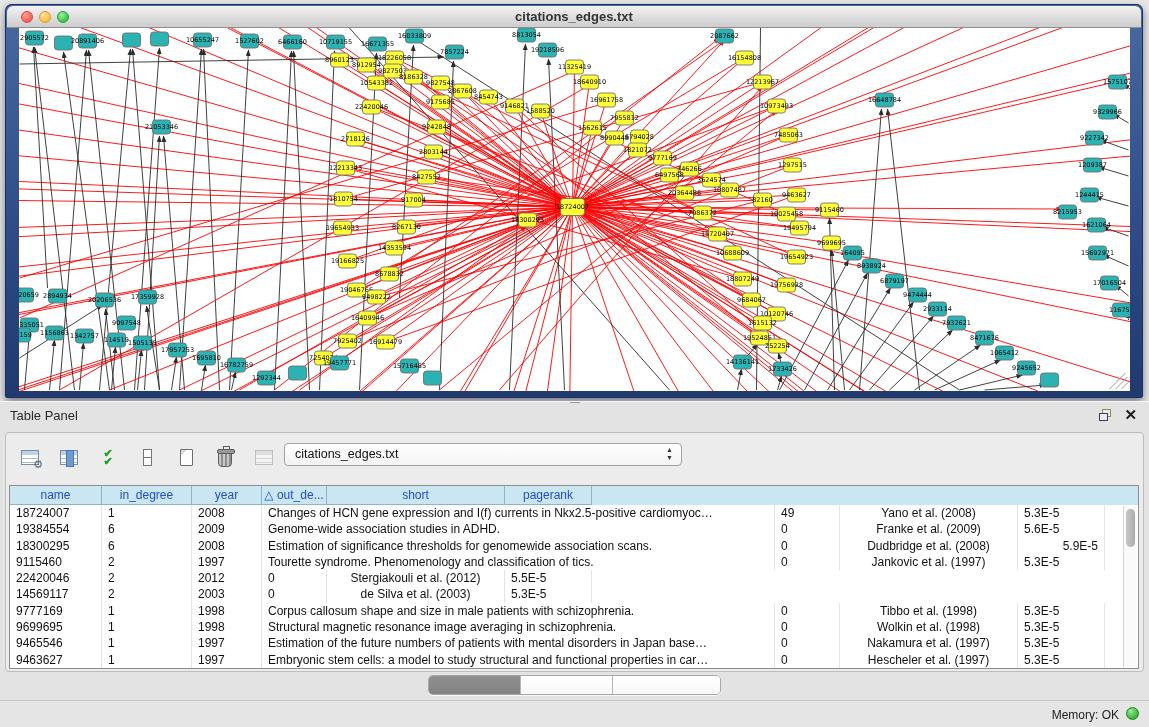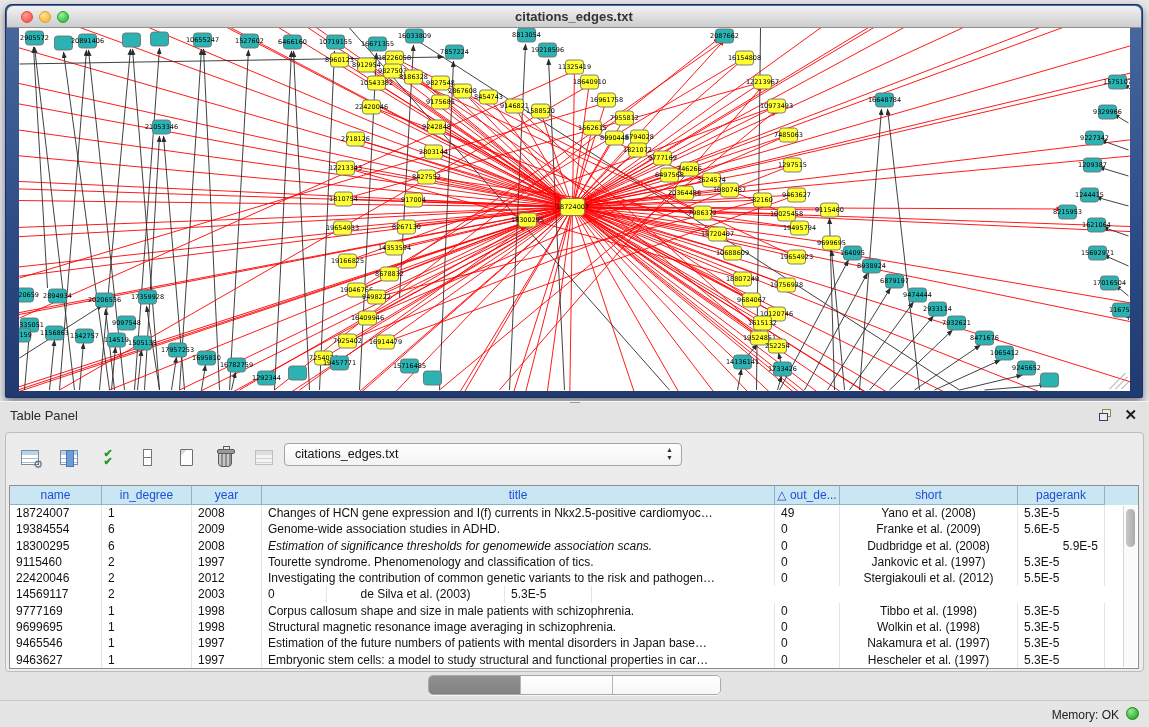--- a/index.html
+++ b/index.html
@@ -910,21 +910,20 @@
     <div id="net-combo">
       <span>citations_edges.txt</span>
       <span id="combo-arrows">▲<br>▼</span>
     </div>
 
     <div id="tbl-wrap">
       <div id="tbl-header">
           <div class="hcell" style="width: 92px;">name</div>
           <div class="hcell" style="width: 90px;">in_degree</div>
           <div class="hcell" style="width: 70px;">year</div>
-          <div class="hcell" style="width: 513px;">title</div>
           <div class="hcell" style="width: 65px;">△ out_de...</div>
           <div class="hcell" style="width: 178px;">short</div>
           <div class="hcell" style="width: 87px;">pagerank</div>
         </div>
       <div id="tbl-body">
           <div class="trow">
             <div class="tcell" style="width: 92px;">18724007</div>
             <div class="tcell" style="width: 90px;">1</div>
             <div class="tcell" style="width: 70px;">2008</div>
             <div class="tcell" style="width: 513px;">Changes of HCN gene expression and I(f) currents in Nkx2.5-positive cardiomyoc…</div>
@@ -938,39 +937,38 @@
             <div class="tcell" style="width: 70px;">2009</div>
             <div class="tcell" style="width: 513px;">Genome-wide association studies in ADHD.</div>
             <div class="tcell" style="width: 65px;">0</div>
             <div class="tcell center" style="width: 178px;">Franke et al. (2009)</div>
             <div class="tcell" style="width: 87px;">5.6E-5</div>
           </div>
           <div class="trow">
             <div class="tcell" style="width: 92px;">18300295</div>
             <div class="tcell" style="width: 90px;">6</div>
             <div class="tcell" style="width: 70px;">2008</div>
-            <div class="tcell" style="width: 513px; font-style: italic;">Estimation of significance thresholds for genomewide association scans.</div>
+            <div class="tcell" style="width: 513px;">Estimation of significance thresholds for genomewide association scans.</div>
             <div class="tcell" style="width: 65px;">0</div>
             <div class="tcell center" style="width: 178px;">Dudbridge et al. (2008)</div>
             <div class="tcell" style="width: 87px; text-align: right;">5.9E-5</div>
           </div>
           <div class="trow">
             <div class="tcell" style="width: 92px;">9115460</div>
             <div class="tcell" style="width: 90px;">2</div>
             <div class="tcell" style="width: 70px;">1997</div>
             <div class="tcell" style="width: 513px;">Tourette syndrome. Phenomenology and classification of tics.</div>
             <div class="tcell" style="width: 65px;">0</div>
             <div class="tcell center" style="width: 178px;">Jankovic et al. (1997)</div>
             <div class="tcell" style="width: 87px;">5.3E-5</div>
           </div>
           <div class="trow">
             <div class="tcell" style="width: 92px;">22420046</div>
             <div class="tcell" style="width: 90px;">2</div>
             <div class="tcell" style="width: 70px;">2012</div>
-            <div class="tcell" style="width: 513px;">Investigating the contribution of common genetic variants to the risk and pathogen…</div>
             <div class="tcell" style="width: 65px;">0</div>
             <div class="tcell center" style="width: 178px;">Stergiakouli et al. (2012)</div>
             <div class="tcell" style="width: 87px;">5.5E-5</div>
           </div>
           <div class="trow">
             <div class="tcell" style="width: 92px;">14569117</div>
             <div class="tcell" style="width: 90px;">2</div>
             <div class="tcell" style="width: 70px;">2003</div>
             <div class="tcell" style="width: 65px;">0</div>
             <div class="tcell center" style="width: 178px;">de Silva et al. (2003)</div>

